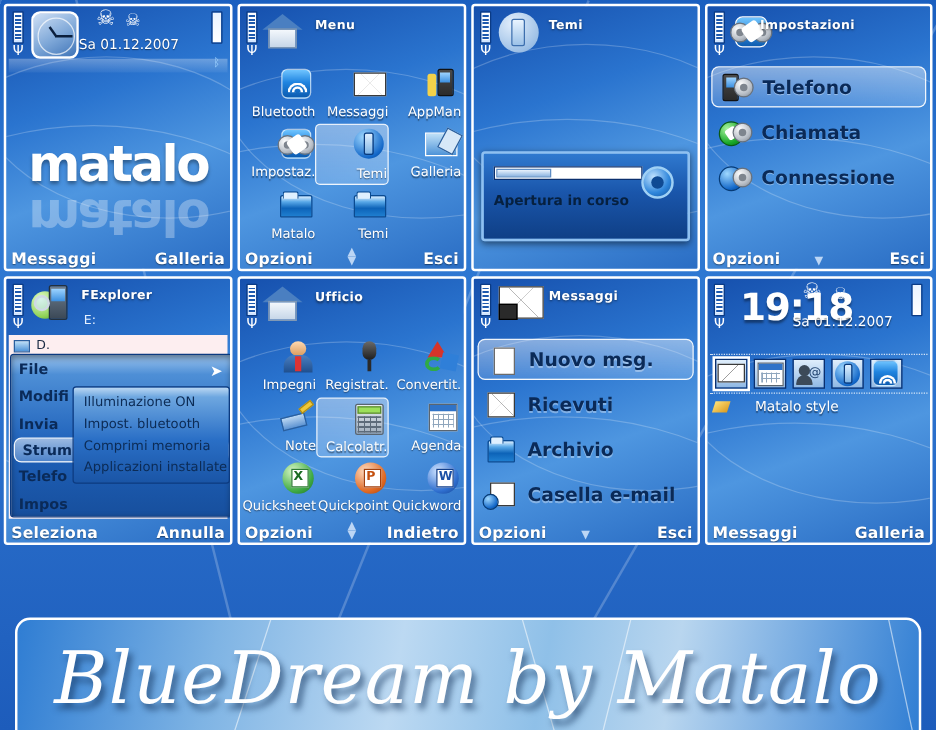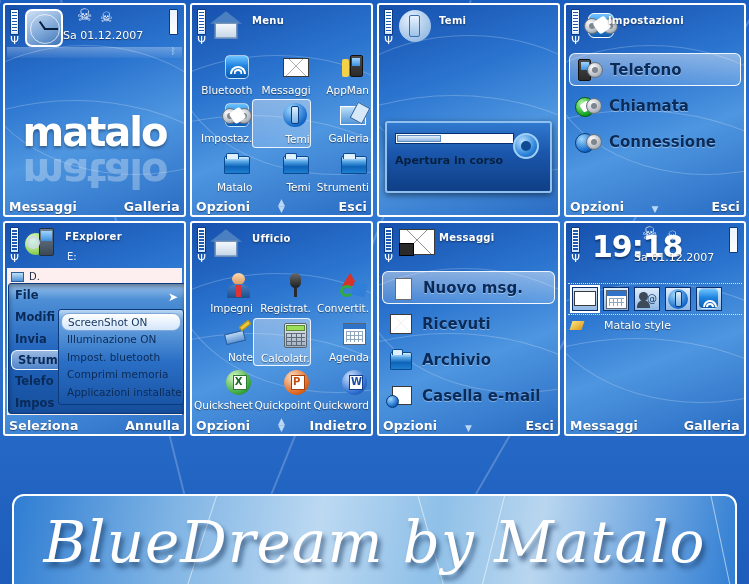--- a/index.html
+++ b/index.html
@@ -287,26 +287,20 @@
             <div class="folder"></div>
           </div>
         <div class="glabel">Matalo</div>
       </div>
       <div class="gcell">
         <div class="gicon">
             <div class="folder"></div>
           </div>
         <div class="glabel">Temi</div>
       </div>
-      <div class="gcell">
-        <div class="gicon">
-            <div class="folder"></div>
-          </div>
-        <div class="glabel">Strumenti</div>
-      </div>
     </div>
     <div class="softbar">
       <div class="softL">Opzioni</div>
       <div class="scrollhint">▲<br>▼</div>
       <div class="softR">Esci</div>
     </div>
   </div>
 
   <div class="screen" style="left:377px;top:3px;width:183px;height:214px;">
     <div class="wall">
@@ -410,21 +404,20 @@
     </div>
     <div class="fe-menu">
       <div class="fe-arrow">➤</div>
       <div class="fe-mi">File</div>
       <div class="fe-mi">Modifi</div>
       <div class="fe-mi">Invia</div>
       <div class="fe-mi sel">Strum</div>
       <div class="fe-mi">Telefo</div>
       <div class="fe-mi">Impos</div>
       <div class="fe-sub">
-        <div class="fe-si sel">ScreenShot ON</div>
         <div class="fe-si">Illuminazione ON</div>
         <div class="fe-si">Impost. bluetooth</div>
         <div class="fe-si">Comprimi memoria</div>
         <div class="fe-si">Applicazioni installate</div>
       </div>
     </div>
     <div class="softbar">
       <div class="softL">Seleziona</div>
       <div class="softR">Annulla</div>
     </div>

